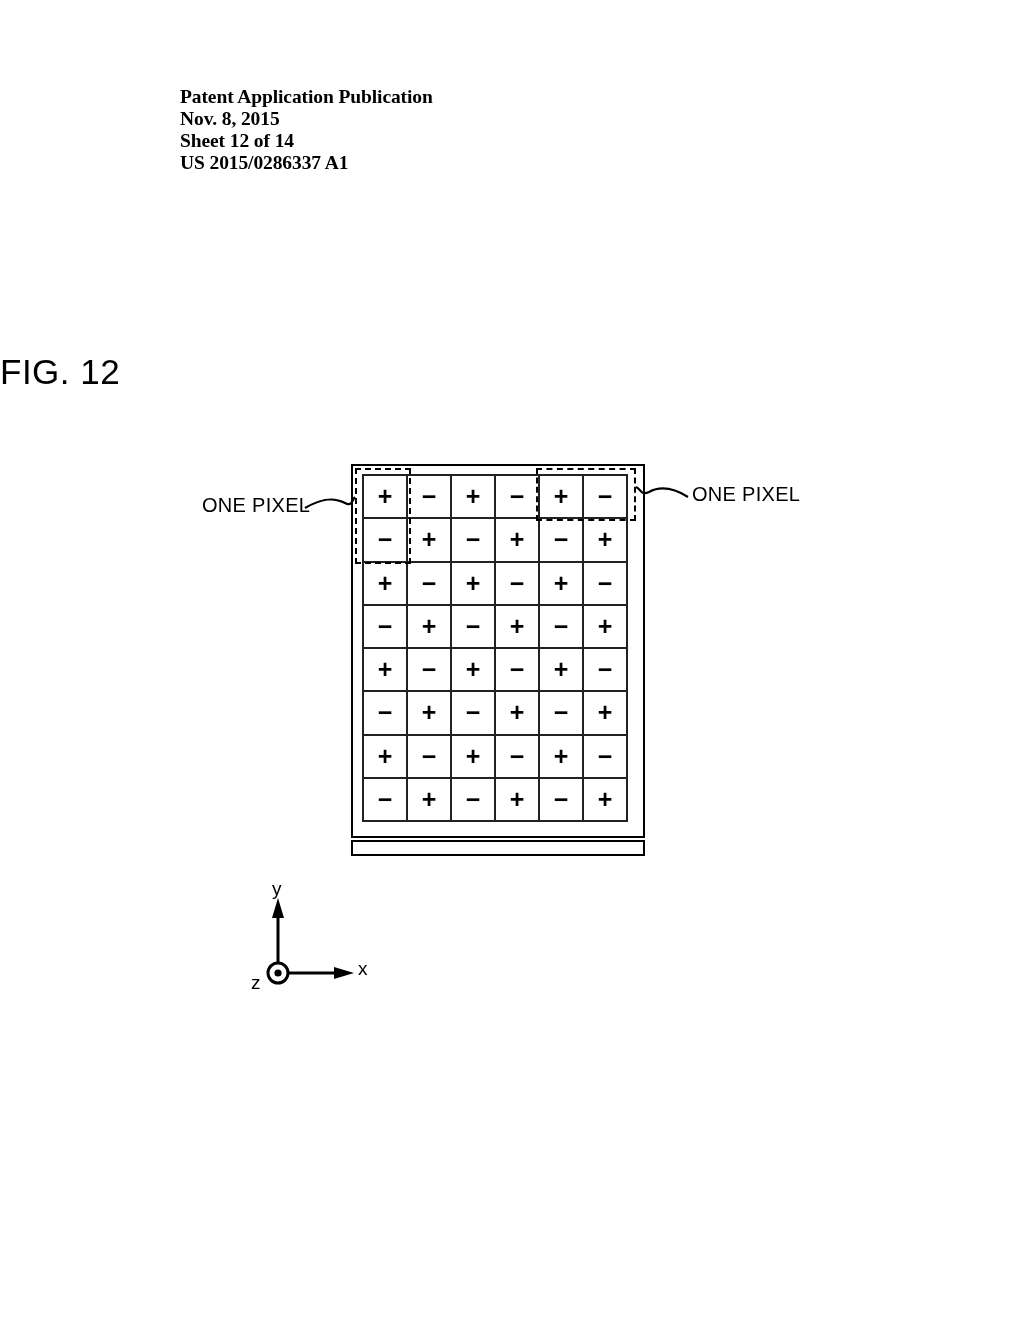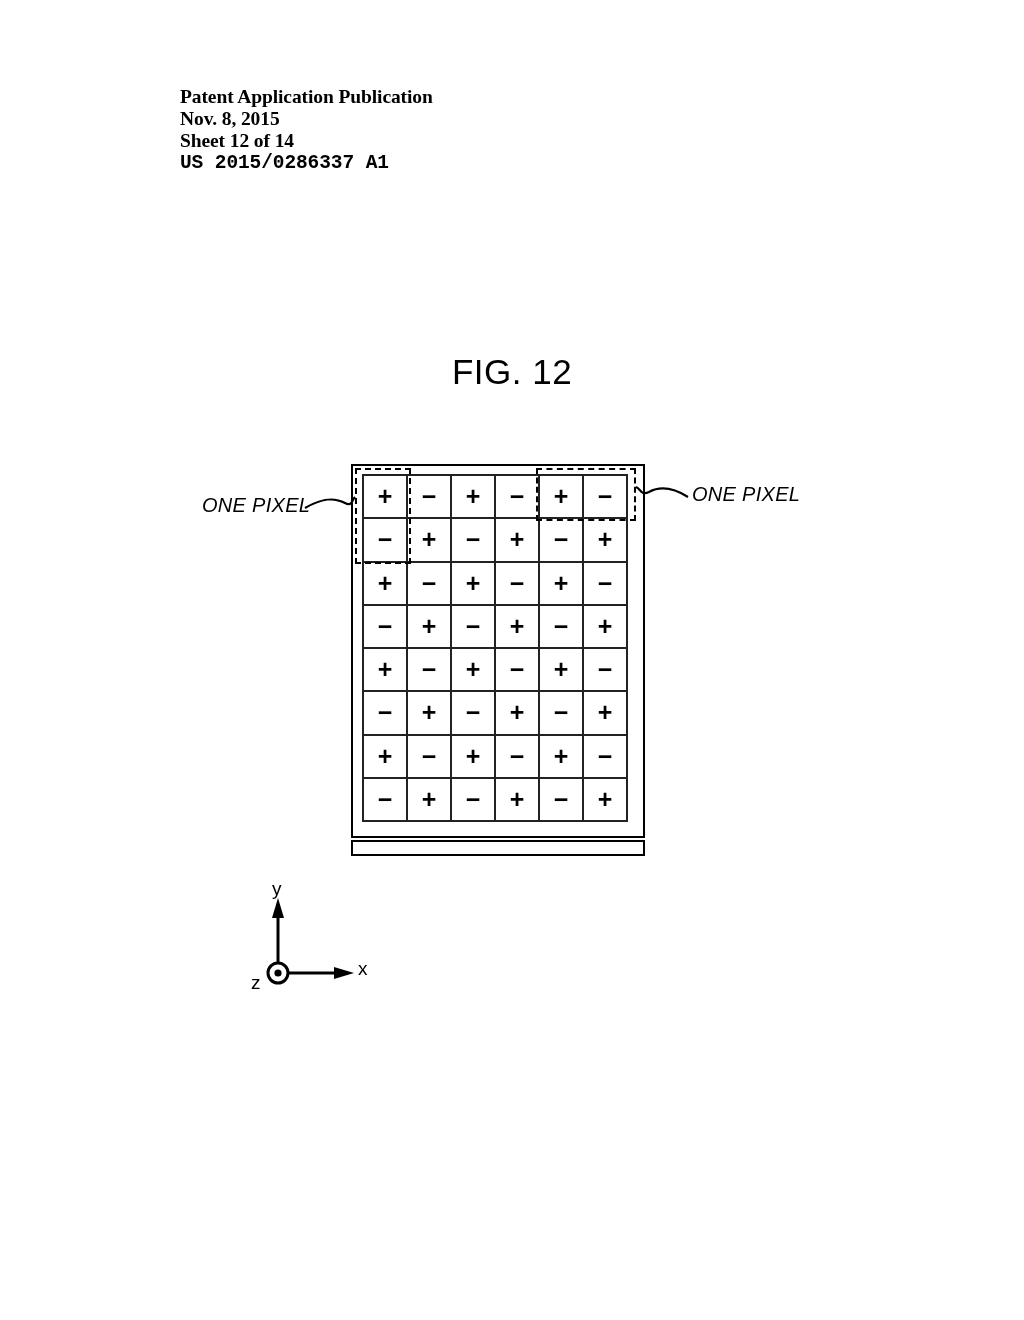--- a/index.html
+++ b/index.html
@@ -28,29 +28,29 @@
     font-family: "Liberation Serif", serif;
     font-weight: bold;
     font-size: 19.5px;
     letter-spacing: -0.1px;
     white-space: nowrap;
     flex-direction: column;
   }
   .hdr-title { }
   .hdr-date  { margin-left: 44px; }
   .hdr-sheet { margin-left: 22px; }
-  .hdr-pub   { margin-left: 52px; font-family: Liberation Mono, monospace; }
+  .hdr-pub   { margin-left: 52px; }
 
   
   .fig-title {
     position: absolute;
     top: 352px;
     left: 0;
     width: 1024px;
-    text-align: center;
+    text-align: left;
     font-size: 35px;
     letter-spacing: 0.5px;
   }
 
   
   .drawing {
     position: absolute;
     left: 0;
     top: 0;
     width: 1024px;
@@ -129,21 +129,20 @@
     width: 100px;
     height: 53px;
   }
 
   
   .label {
     position: absolute;
     font-size: 20px;
     letter-spacing: 0.3px;
     white-space: nowrap;
-    font-style: italic;
   }
   .label-left  { left: 202px; top: 494px; }
   .label-right { left: 692px; top: 483px; }
 
   
   .leaders {
     position: absolute;
     left: 0; top: 0;
     width: 1024px; height: 1320px;
     pointer-events: none;

